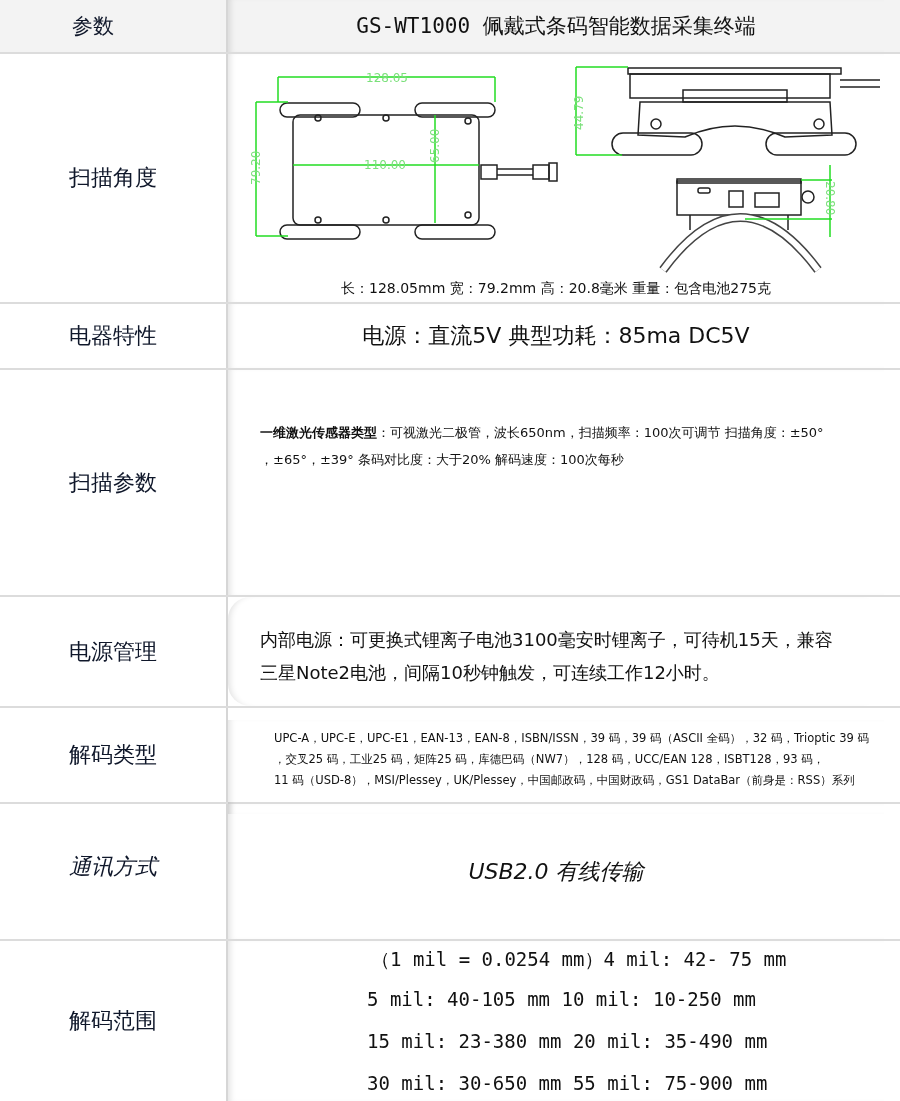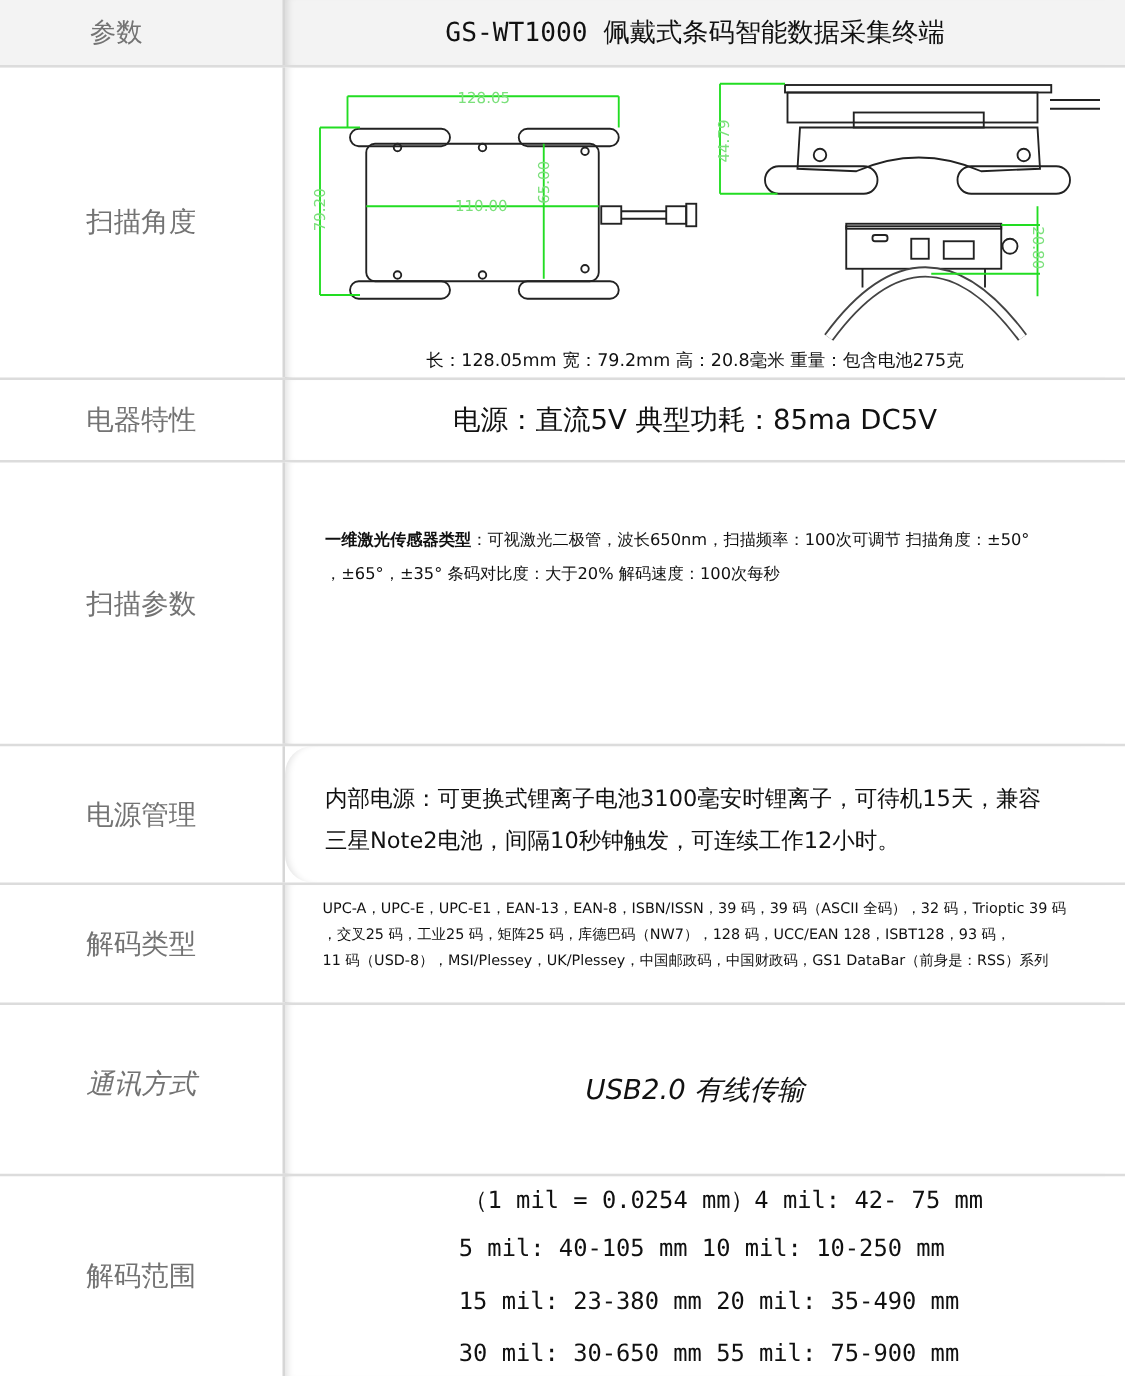--- a/index.html
+++ b/index.html
@@ -1,29 +1,29 @@
 <!DOCTYPE html>
 <html><head>
 <meta charset="utf-8">
 <style>
   html, body { margin:0; padding:0; background:#ffffff; }
   body { width:900px; height:1101px; overflow:hidden; font-family:"DejaVu Sans", sans-serif; color:#111; position:relative; }
   .tbl { position:absolute; left:0; top:0; width:900px; }
   .row { position:absolute; left:0; width:900px; border-bottom:2px solid #dcdcdc; box-sizing:border-box; }
-  .lab { position:absolute; left:0; top:0; width:228px; height:100%; display:flex; align-items:center; justify-content:center; font-size:22px; color:#737373; box-sizing:border-box; border-right:2px solid #d6d6d6; }
+  .lab { position:absolute; left:0; top:0; width:228px; height:100%; display:flex; align-items:center; justify-content:center; font-size:22px; color:#0f172a; box-sizing:border-box; border-right:2px solid #d6d6d6; }
   .val { position:absolute; left:228px; top:0; right:16px; height:100%; box-sizing:border-box; box-shadow: inset 6px 0 6px -4px rgba(0,0,0,0.12); }
   .hdr { background:#f3f3f3; }
   .hdr .lab { font-family:"DejaVu Sans Mono", monospace; font-size:21px; padding-right:40px; }
   .hdr .val { display:flex; align-items:center; justify-content:center; font-family:"DejaVu Sans Mono", monospace; font-size:21px; letter-spacing:0px; }
   .caption { position:absolute; left:0; right:0; top:226px; text-align:center; font-size:14px; }
   .center-big { display:flex; align-items:center; justify-content:center; font-size:22px; }
   .small { font-size:13px; line-height:27px; padding:49px 10px 0 32px; }
   .small b { font-weight:bold; }
   .mid { font-size:18px; line-height:33px; padding:26px 0 0 32px;border-radius:22px; }
-  .tiny { font-size:11.5px; line-height:21px; padding:8px 10px 0 30px; }
+  .tiny { font-size:11.5px; line-height:21px; padding:8px 10px 0 46px;margin-top:12px; }
   .range { font-family:"DejaVu Sans Mono", monospace; font-size:19px; }
   .range div { position:absolute; white-space:pre; }
   svg { position:absolute; }
 </style>
 </head>
 <body>
 
 <div class="tbl">
 
   <div class="row hdr" style="top:0;height:54px;">
@@ -113,21 +113,21 @@
 
   <div class="row" style="top:304px;height:66px;">
     <div class="lab">电器特性</div>
     <div class="val center-big">电源：直流5V  典型功耗：85ma DC5V</div>
   </div>
 
   <div class="row" style="top:370px;height:227px;">
     <div class="lab">扫描参数</div>
     <div class="val small">
       <div><b>一维激光传感器类型</b><span>：可视激光二极管，波长650nm，扫描频率：100次可调节 扫描角度：±50°</span></div>
-      <div>，±65°，±35°  条码对比度：大于20%   解码速度：100次每秒</div>
+      <div>，±65°，±39°  条码对比度：大于20%   解码速度：100次每秒</div>
     </div>
   </div>
 
   <div class="row" style="top:597px;height:111px;">
     <div class="lab">电源管理</div>
     <div class="val mid">
       <div>内部电源：可更换式锂离子电池3100毫安时锂离子，可待机15天，兼容</div>
       <div>三星Note2电池，间隔10秒钟触发，可连续工作12小时。</div>
     </div>
   </div>

